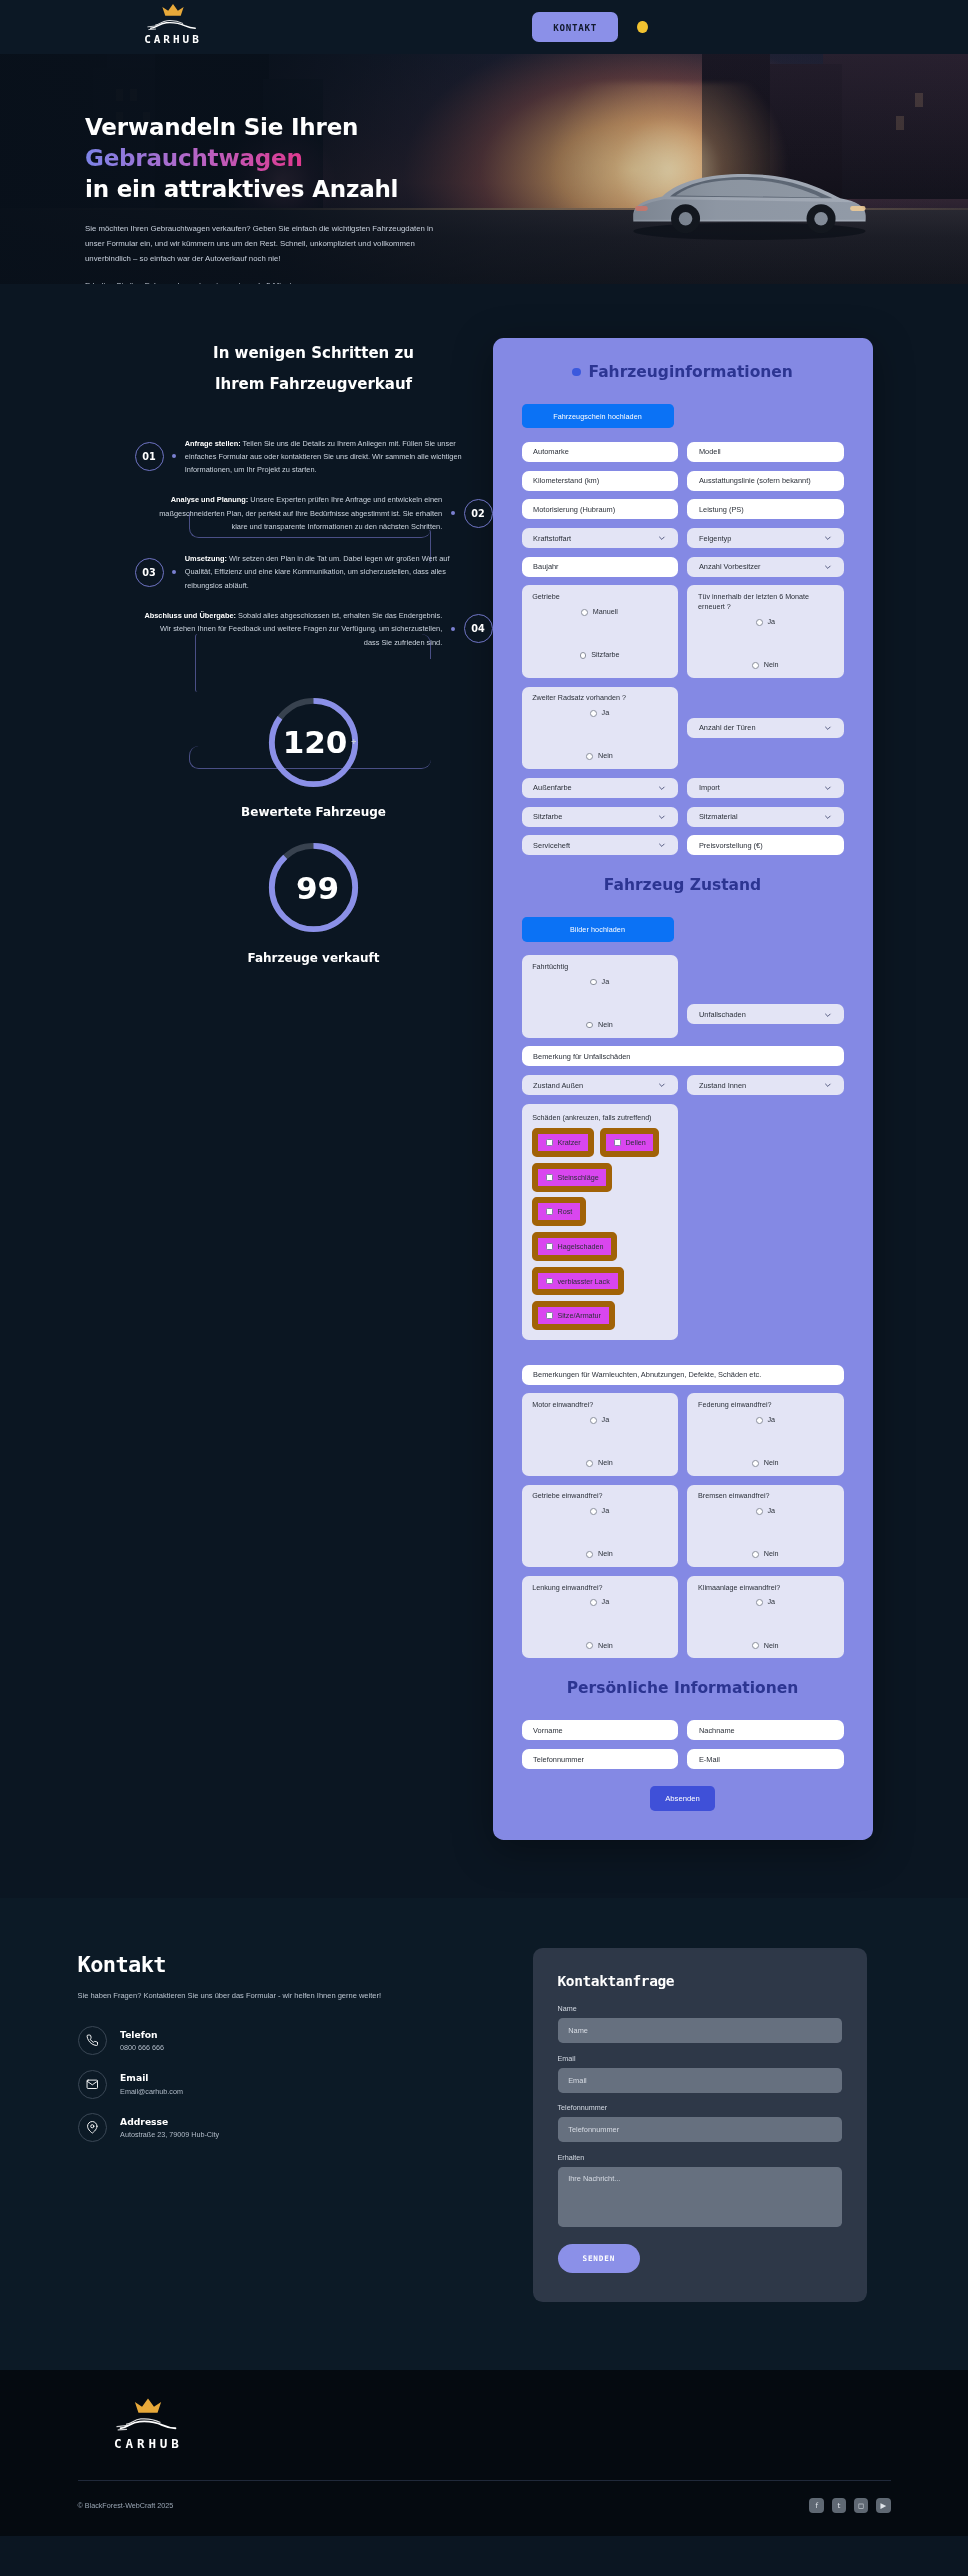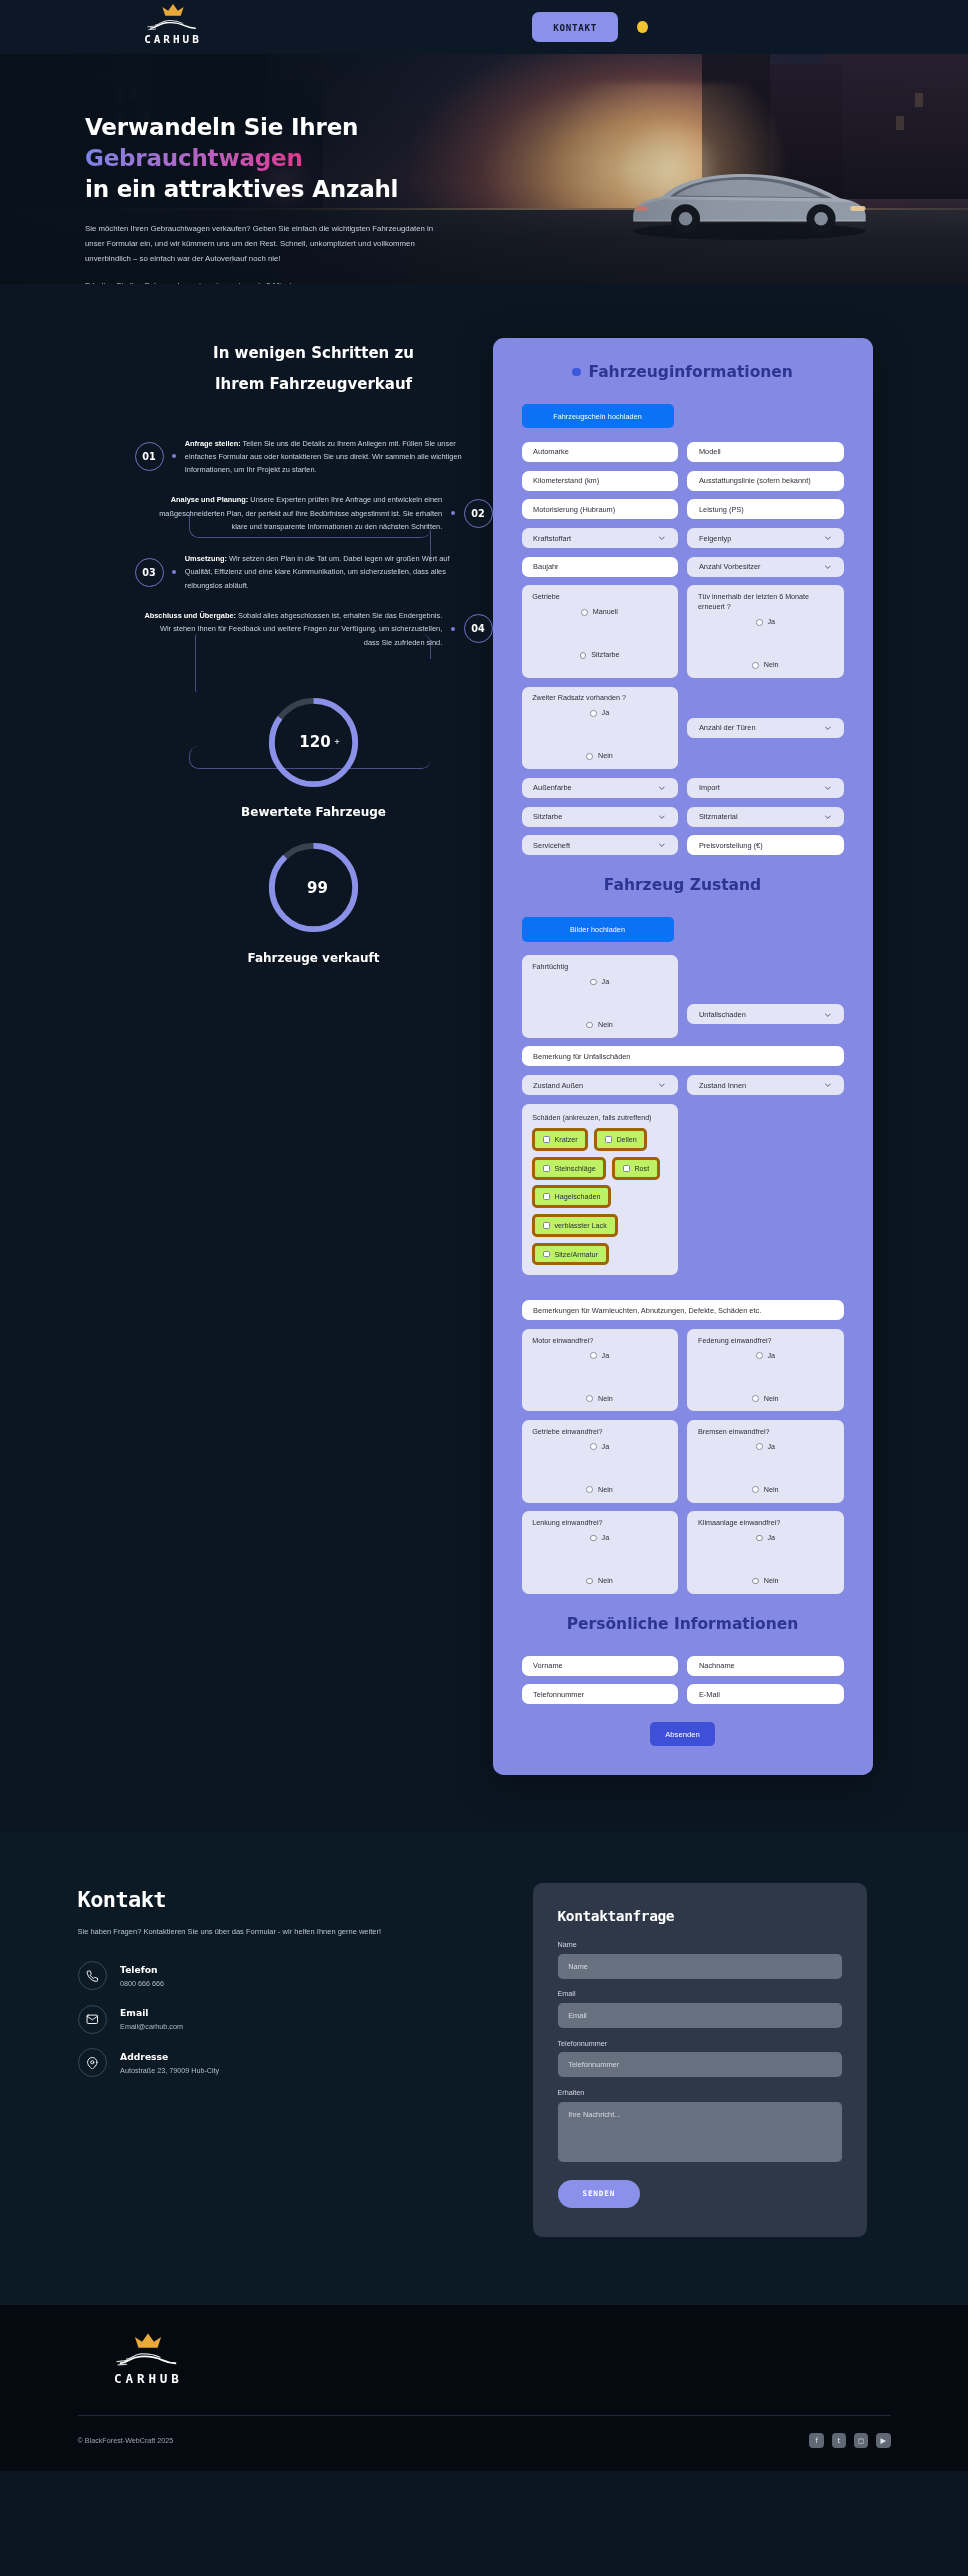--- a/index.html
+++ b/index.html
@@ -130,21 +130,21 @@
   .connector { position:absolute; border: 1px solid #4a4f86; border-radius: 9.7px; }
 
   
   .stats { margin-top: 46px; }
   .stat { text-align:center; margin-bottom: 21px; }
   .ring { position: relative; width: 95px; height: 95px; margin: 0 auto; }
   .ring svg { display:block; transform: rotate(-90deg); }
   .ring-label {
     position:absolute; inset:0; display:flex; align-items:center; justify-content:center; gap:3.9px;
   }
-  .ring-num { font-family:"DejaVu Sans", sans-serif; font-size: 15px; font-weight:700; color:#fff;margin-left:12px; }
+  .ring-num { font-family:"DejaVu Sans", sans-serif; font-size: 31px; font-weight:700; color:#fff;margin-left:12px; }
   .ring-suf { font-size: 8.7px; color:#c9d1dd; font-weight:600; }
   .stat-cap {
     margin-top: 15.5px; font-family:"DejaVu Sans", sans-serif;
     font-size: 12px; font-weight:700; color:#fff;
   }
 
   
   .panel {
     width: 380px;
     background: #8489e4;
@@ -183,21 +183,21 @@
   .radio-box .q { display:block; margin-bottom: 4.8px; }
   .radio-row { display:flex; gap: 33px; align-items:center;flex-direction:column; }
   .radio-opt { display:flex; align-items:center; gap:4.8px; font-size:7.2px; color:#2a2f38; }
   .rd { width:6.8px; height:6.8px; border-radius:50%; border:1px solid #8a8f9c; background:#fff; display:inline-block; }
   .chk-box {
     background:#e3e4f5; border-radius:6.8px; padding: 8.7px 10.7px 9.7px 10.7px;
   }
   .chk-box .q { font-size:7.2px; color:#2a2f38; display:block; margin-bottom:6.8px; }
   .chk-rows { display:flex; flex-wrap:wrap; gap:5.8px; }
   .chk {
-    background:#bef264; border:3px solid #a16207; border-radius:4.8px;
+    background:#d946ef; border:6px solid #a16207; border-radius:4.8px;
     padding: 3.9px 7.7px; display:flex; align-items:center; gap:4.8px;
     font-size:7.2px; color:#2a2f38;
   }
   .cb { width:6.8px; height:6.8px; border:1px solid #7d83a0; background:#fff; border-radius:1.5px; display:inline-block; }
   .sec-space { height: 21px; grid-column: 1 / -1; }
   .submit-wrap { text-align:center; margin-top: 17.4px; }
   .submit-btn {
     background:#3f50d8; color:#fff; border:none; border-radius:4.8px;
     font-size: 7.7px; padding: 7.7px 15.5px; cursor:pointer;
   }

